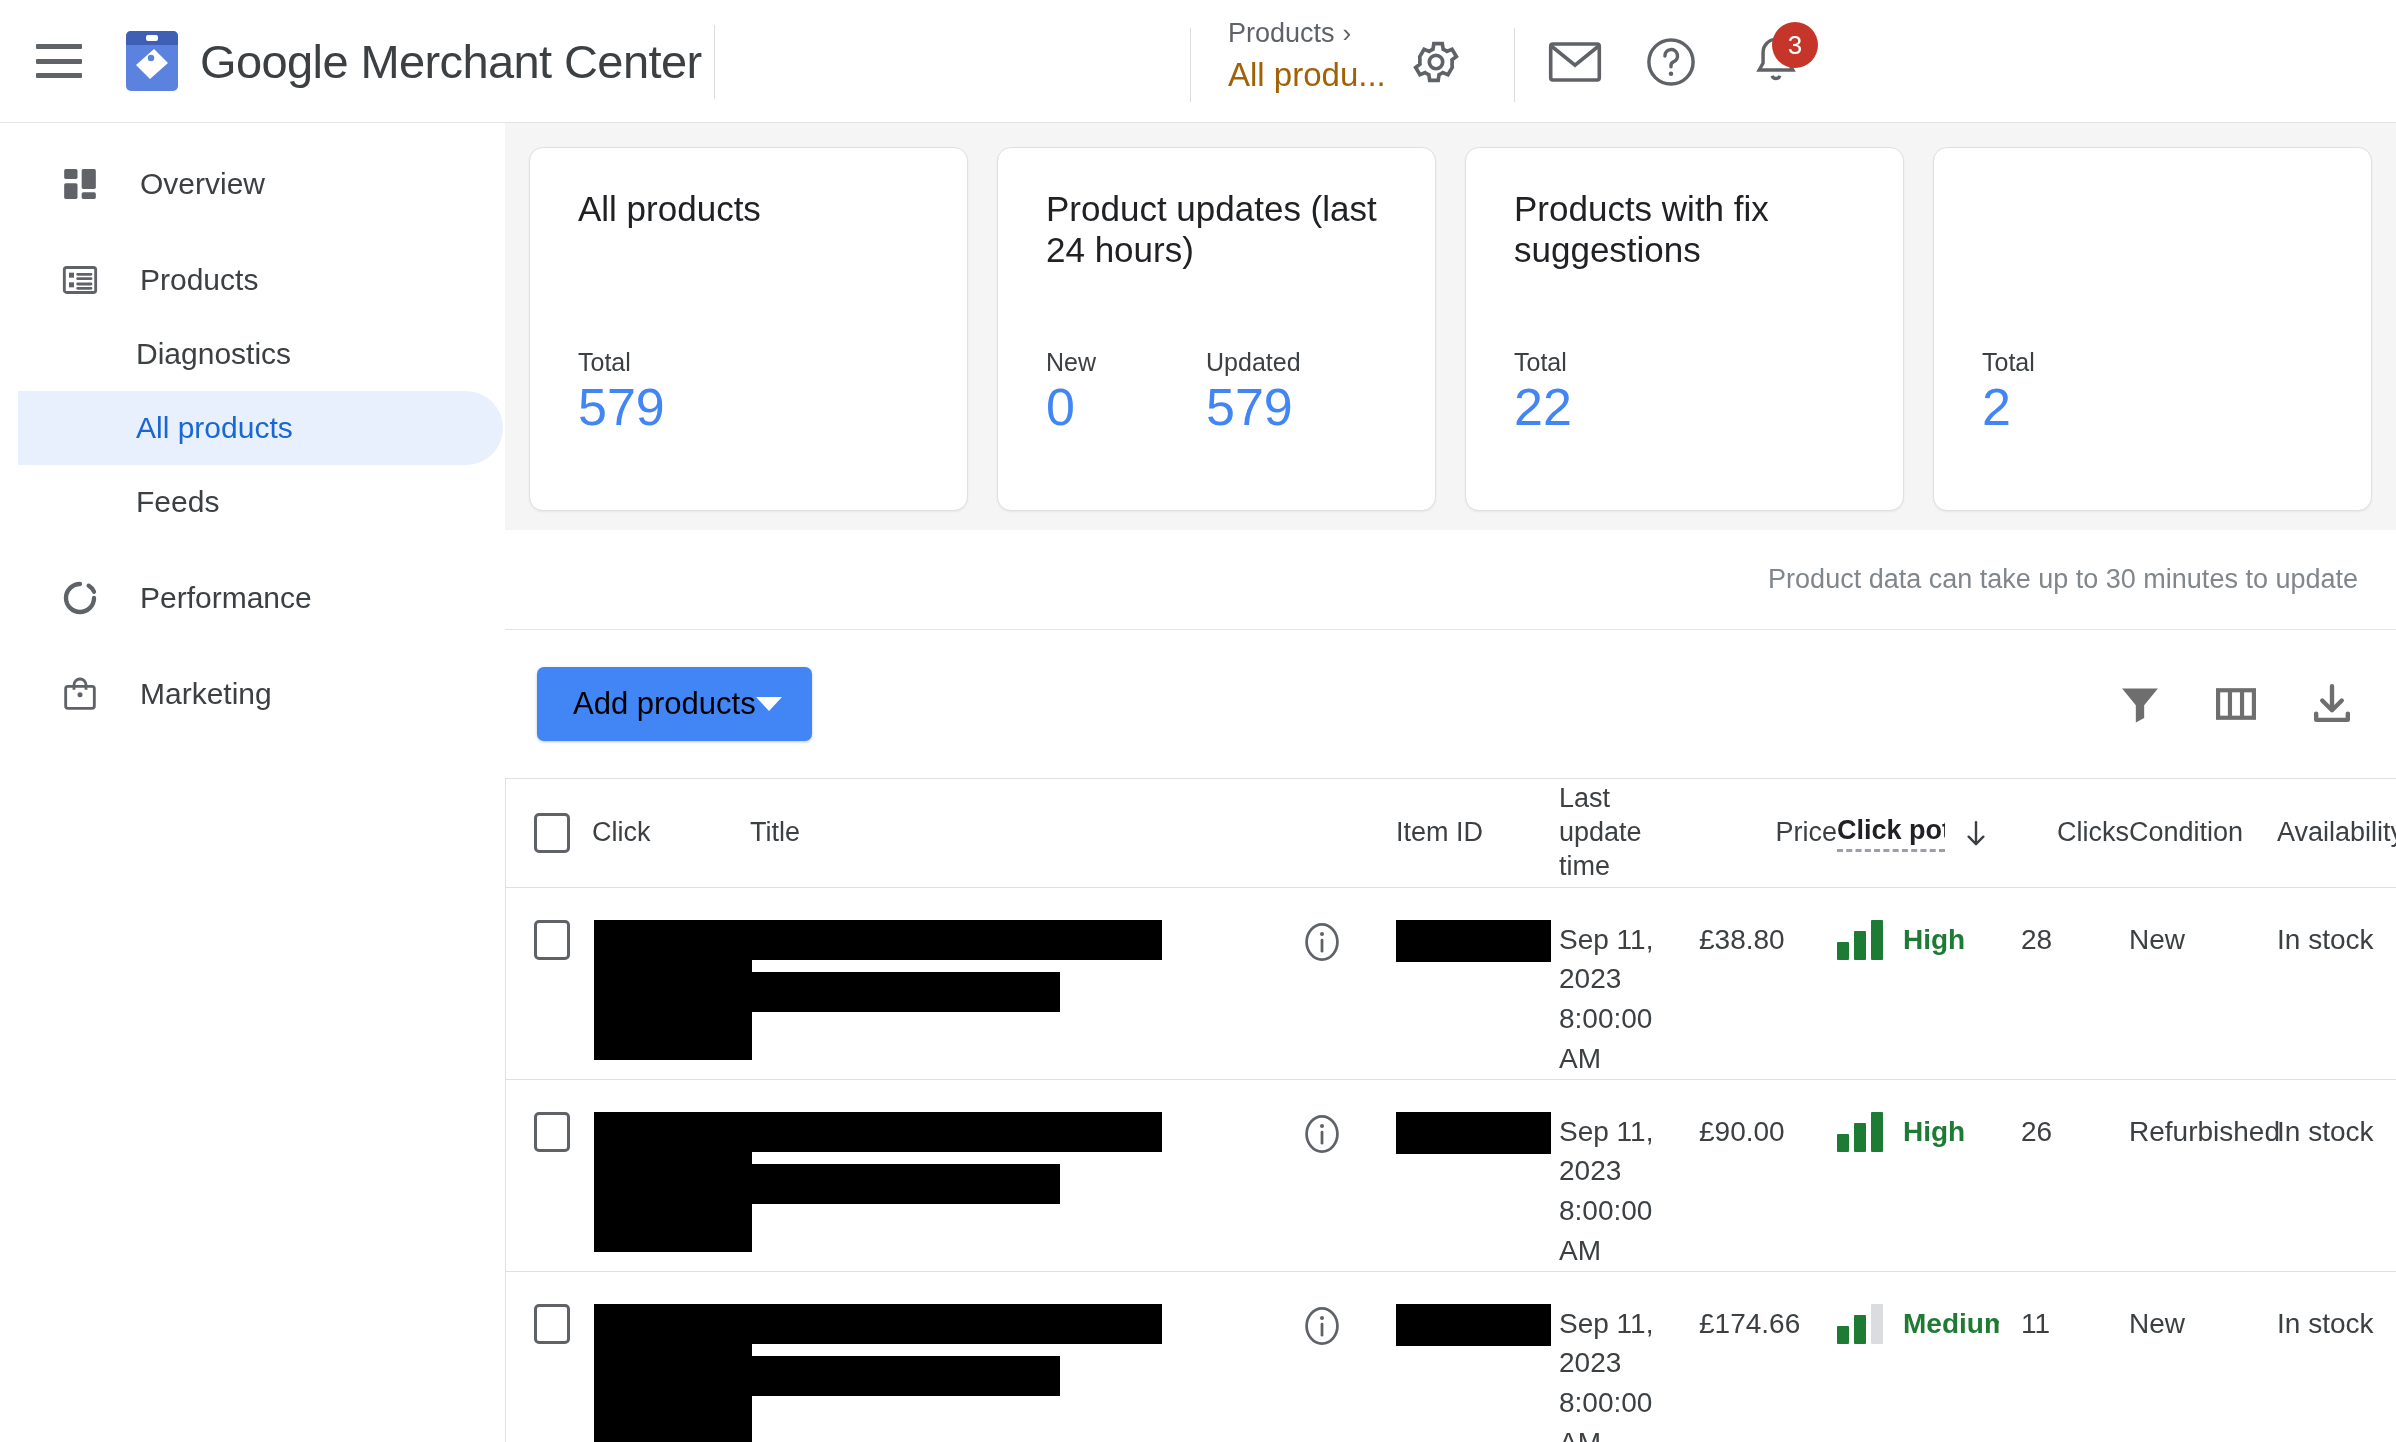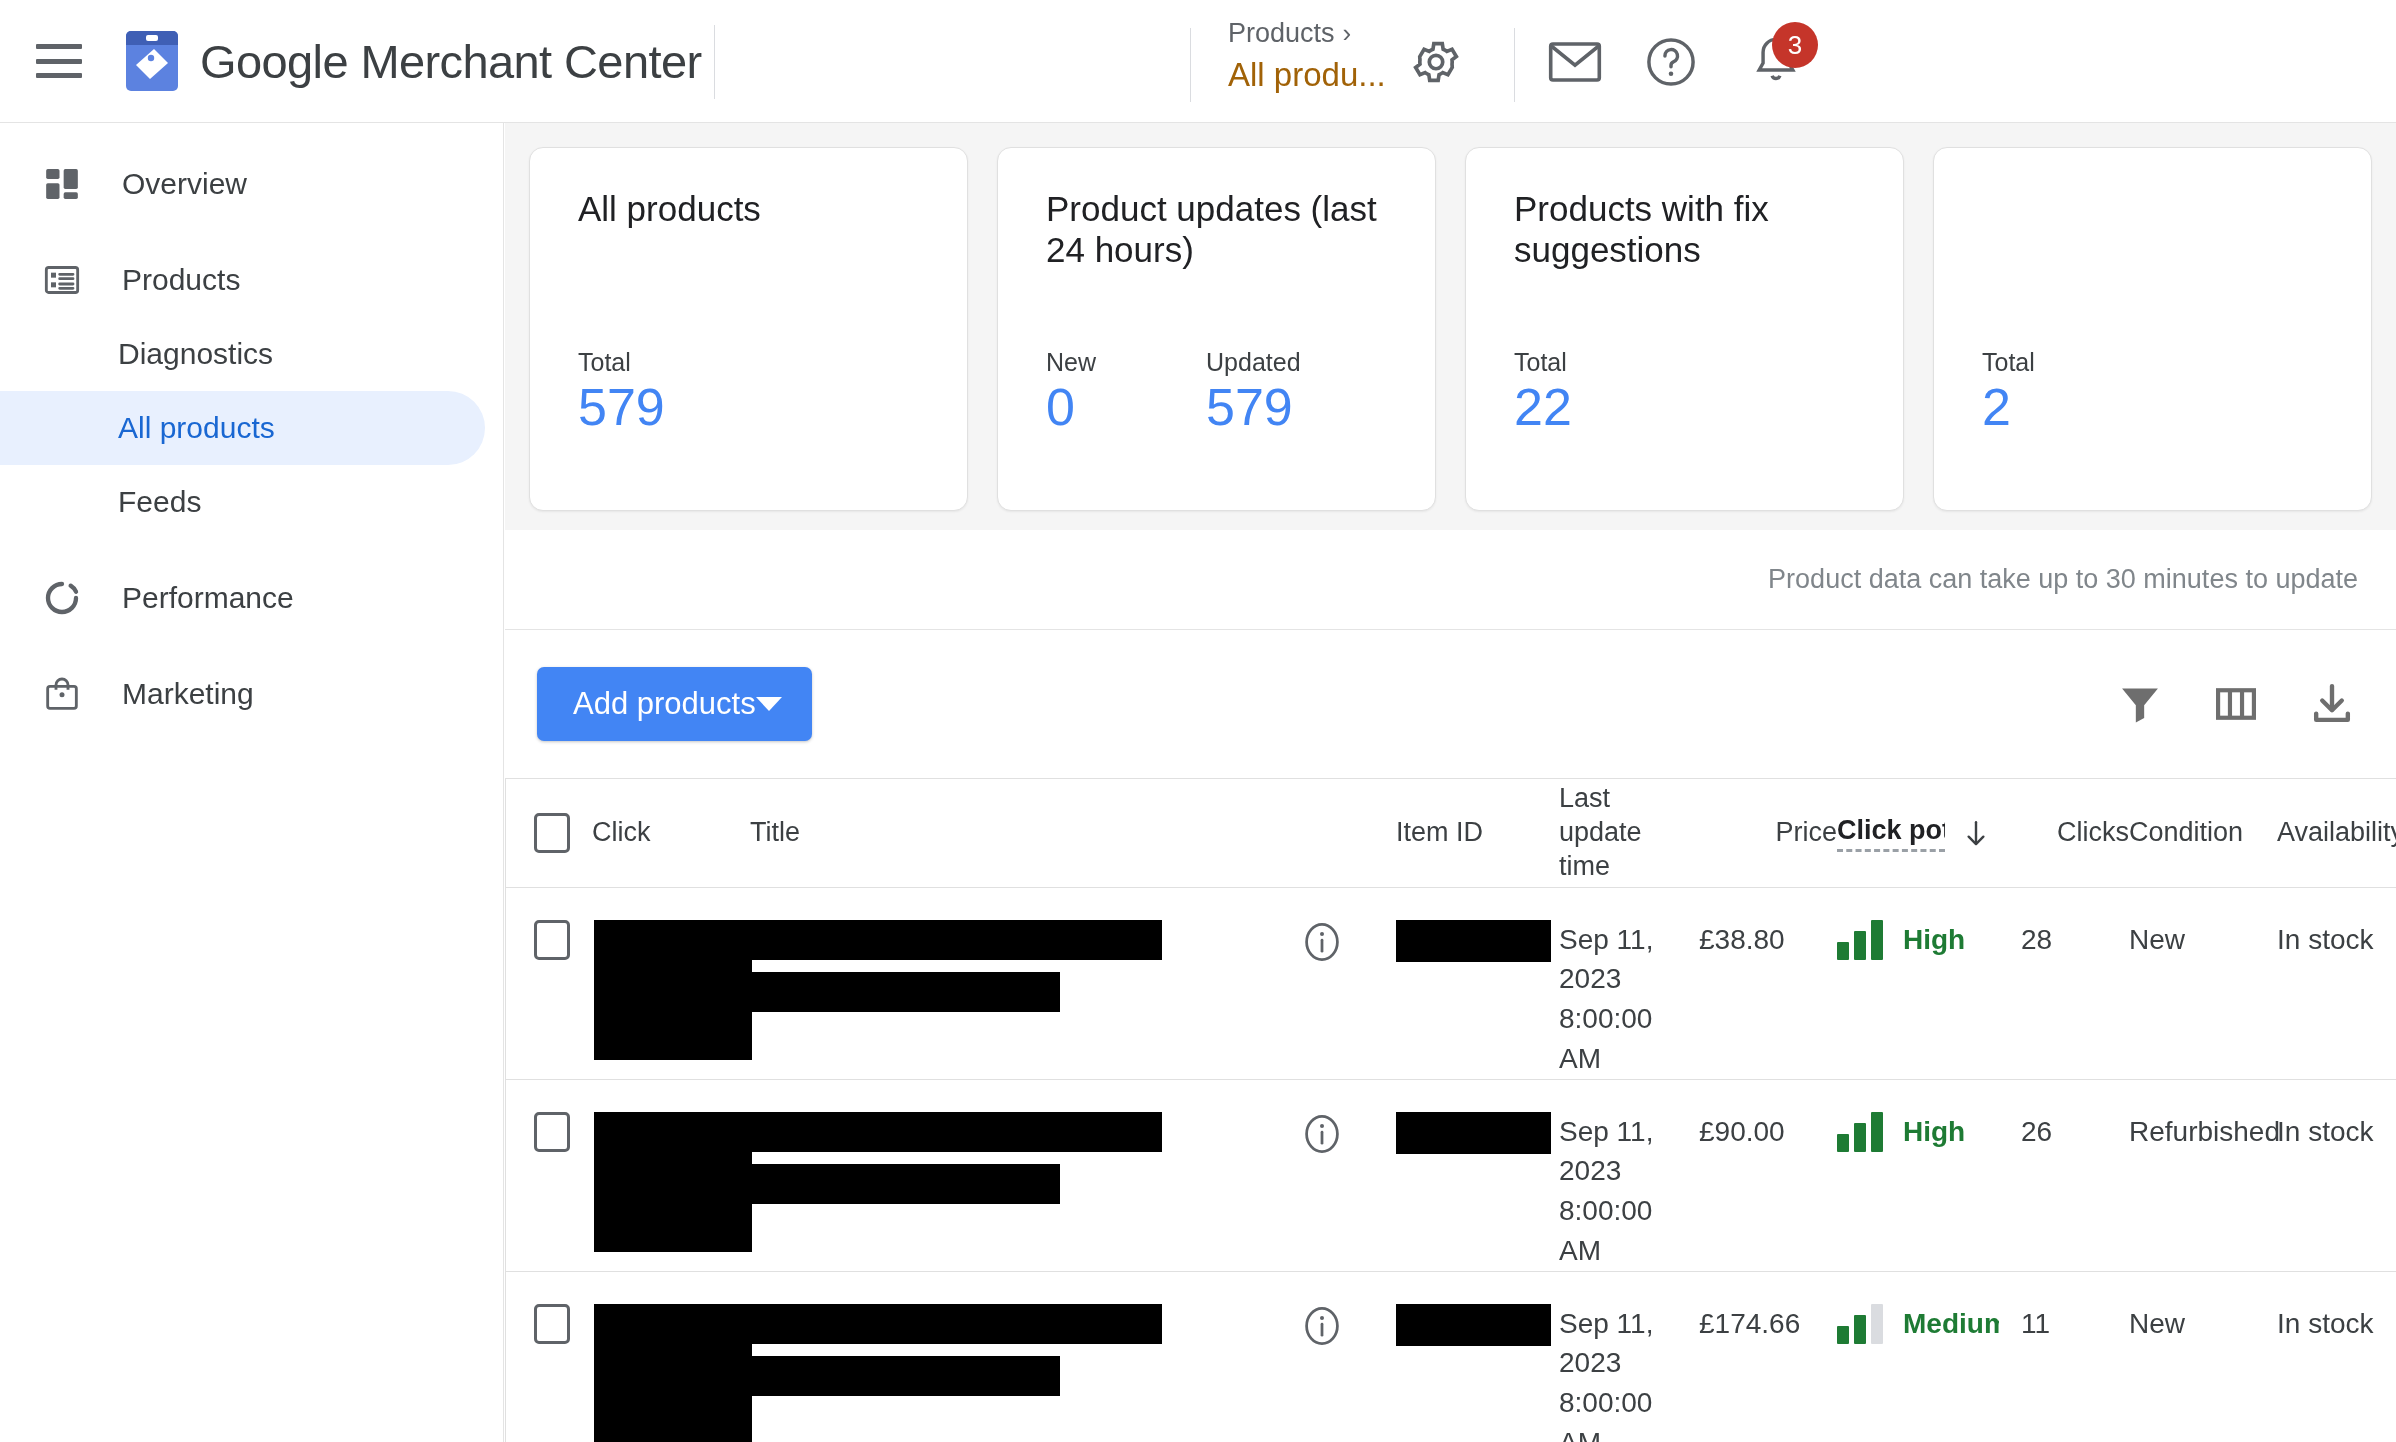--- a/index.html
+++ b/index.html
@@ -45,21 +45,21 @@
   .bell { left: 1750px; top: 34px; width: 52px; height: 56px; }
   .badge {
     position: absolute; left: 1772px; top: 22px;
     min-width: 46px; height: 46px; border-radius: 23px; background: #c5352a;
     color: #fff; font-size: 26px; display: flex; align-items: center; justify-content: center;
     font-weight: 500;
   }
 
   
   .sidebar {
-    position: absolute; left: 0; top: 123px; width: 504px; height: 1319px;
+    position: absolute; left: 18px; top: 123px; width: 504px; height: 1319px;
     background: #fff; border-right: 1px solid #e4e4e4; padding-top: 24px;
   }
   .nav-item {
     display: flex; align-items: center; height: 74px; padding-left: 40px;
     border-radius: 0 40px 40px 0; cursor: pointer; margin-right: 18px;
   }
   .nav-item .nav-icon { width: 44px; height: 44px; flex: 0 0 44px; display:flex; align-items:center; justify-content:center; }
   .nav-item .nav-label { margin-left: 38px; font-size: 30px; color: #3c4043; white-space: nowrap; }
   .nav-sub { padding-left: 118px; }
   .nav-sub .nav-label { margin-left: 0; }
@@ -89,21 +89,21 @@
     height: 100px; display: flex; align-items: center; justify-content: flex-end;
     padding-right: 38px; border-bottom: 1px solid #e4e4e4; background: #fff;
   }
   .notice-text { font-size: 27px; color: #80868b; }
 
   .table-toolbar {
     height: 148px; display: flex; align-items: center; padding: 0 36px 0 32px; background:#fff;
   }
   .add-btn {
     display: flex; align-items: center; 
-    background: #4285f4; color: #ffffff; border: none; border-radius: 7px;
+    background: #4285f4; color: #000000; border: none; border-radius: 7px;
     height: 74px; padding: 0 30px 0 36px; font-size: 31px; cursor: pointer;
     box-shadow: 0 1px 3px rgba(60,64,67,0.3); font-family: inherit; font-weight: 500;
   }
   .caret { width: 0; height: 0; border-left: 13px solid transparent; border-right: 13px solid transparent;
     border-top: 14px solid #fff; }
   .toolbar-spacer { flex: 1; }
   .tb-icon { width: 56px; height: 56px; margin-left: 40px; cursor: pointer;
     display: flex; align-items: center; justify-content: center; }
 
   

